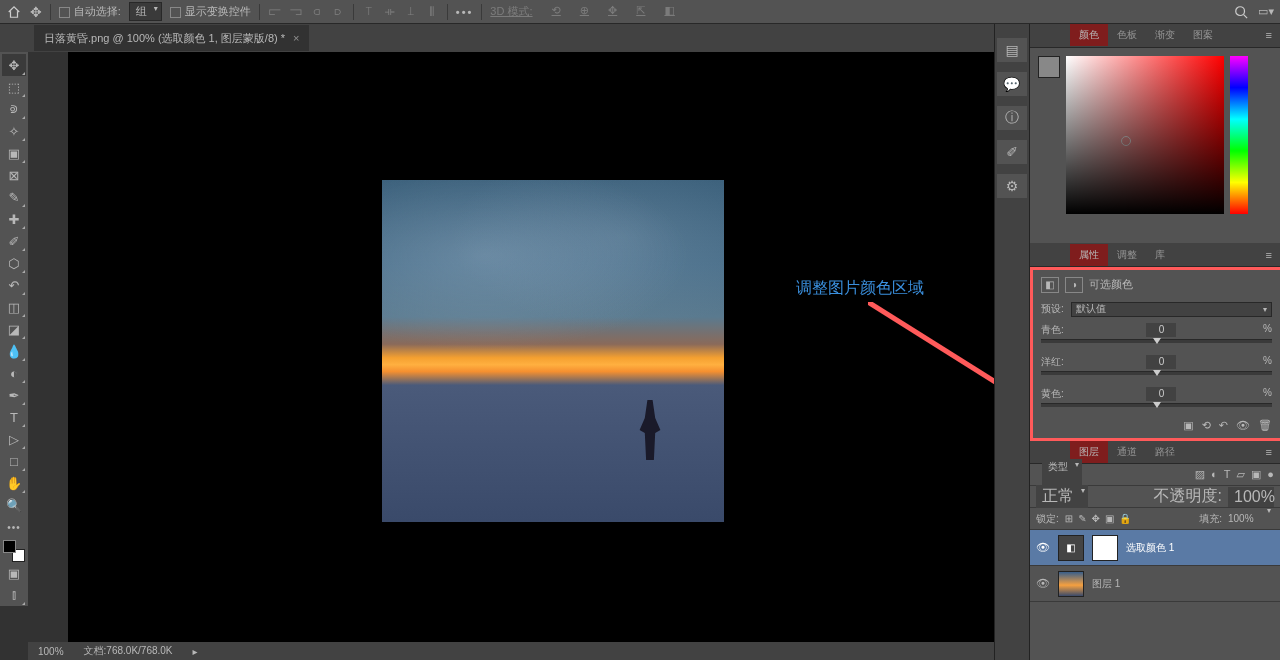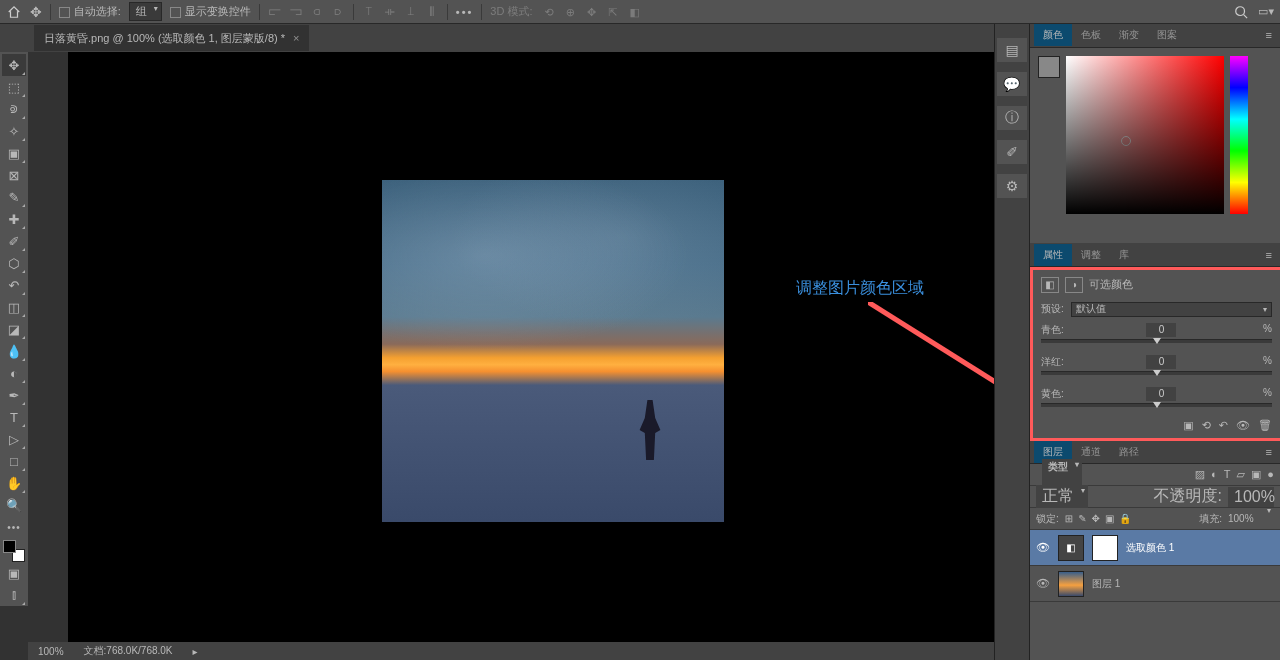--- a/index.html
+++ b/index.html
@@ -9,21 +9,21 @@
 .top-bar { height: 24px; background: #535353; display: flex; align-items: center; padding: 0 6px; gap: 8px; border-bottom: 1px solid #282828; }
 .top-bar .home { width: 16px; height: 16px; display:flex; align-items:center; justify-content:center; }
 .top-bar .move-ico { font-size: 14px; }
 .top-bar .chk { width: 11px; height: 11px; border: 1px solid #888; display: inline-block; margin-right: 4px; vertical-align: middle; }
 .top-bar .sel { background: #3a3a3a; padding: 1px 14px 1px 6px; border: 1px solid #282828; position: relative; }
 .top-bar .sel::after { content: "▾"; position: absolute; right: 3px; top: 1px; font-size: 8px; }
 .top-bar .sep { width: 1px; height: 16px; background: #3a3a3a; }
 .align-group { display: flex; gap: 7px; opacity: .45; }
 .align-ico { width: 14px; height: 14px; display:flex; align-items:center; justify-content:center; font-size:11px; }
 .top-bar .dots { letter-spacing: 2px; font-weight: bold; }
-.mode3d { opacity: .4; display: flex; align-items: flex-end; gap: 12px; }
+.mode3d { opacity: .4; display: flex; align-items: flex-start; gap: 19px; text-decoration: underline; }
 .right-top { margin-left: auto; display: flex; gap: 10px; align-items: center; }
 
 
 .tab-row { height: 28px; background: #424242; display: flex; align-items: center; padding-left: 34px; }
 .doc-tab { background: #323232; padding: 5px 10px; font-size: 11px; display: flex; align-items: center; gap: 8px; height: 26px; }
 .doc-tab .close { font-size: 11px; opacity: .7; }
 
 
 .left-tools { position: absolute; left: 0; top: 52px; width: 28px; background: #535353; display: flex; flex-direction: column; align-items: center; padding-top: 2px; gap: 0; }
 .tool { width: 24px; height: 22px; display: flex; align-items: center; justify-content: center; font-size: 13px; cursor: pointer; position: relative; }
@@ -44,21 +44,21 @@
 .status { position: absolute; left: 28px; bottom: 0; right: 286px; height: 18px; background: #424242; display: flex; align-items: center; padding: 0 10px; gap: 20px; font-size: 10px; }
 
 
 .right-col { position: absolute; right: 0; top: 24px; width: 286px; bottom: 0; display: flex; }
 .collapsed { width: 36px; background: #424242; display: flex; flex-direction: column; align-items: center; padding-top: 14px; gap: 10px; border-left: 1px solid #222; border-right: 1px solid #222; }
 .col-ico { width: 30px; height: 24px; display:flex; align-items:center; justify-content:center; font-size: 14px; background:#535353; }
 .panels { flex: 1; background: #424242; display: flex; flex-direction: column; }
 
 .panel-tabs { height: 24px; display: flex; align-items: center; padding: 0 4px; gap: 0; border-bottom: 1px solid #282828; }
 .ptab { padding: 4px 9px; font-size: 10px; opacity:.7; cursor: pointer; }
-.ptab.active { opacity: 1; background: #0c4a6e; }
+.ptab.active { opacity: 1; background: #7f1d1d; margin-left: 36px; }
 .ptab-menu { margin-left: auto; font-size: 11px; padding: 0 4px; }
 
 
 .color-panel { height: 200px; background: #535353; padding: 8px; position: relative; }
 .color-body { display: flex; gap: 6px; }
 .color-swatch { width: 22px; height: 22px; border: 1px solid #222; }
 .color-field { width: 158px; height: 158px; background: linear-gradient(to right, #fff, #ff0000); position: relative; }
 .color-field::after { content:""; position:absolute; inset:0; background: linear-gradient(to bottom, transparent, #000); }
 .color-picker-ring { position:absolute; left:55px; top:80px; width:10px; height:10px; border:1px solid #fff; border-radius:50%; }
 .hue-strip { width: 18px; height: 158px; background: linear-gradient(to bottom, #ff00ff, #0000ff, #00ffff, #00ff00, #ffff00, #ff0000); }
@@ -76,21 +76,21 @@
 .slider-head { display:flex; font-size:10px; margin-bottom:2px; }
 .slider-head .pct { margin-left:auto; }
 .slider-head input { width:30px; background:#424242; border:none; color:#ccc; text-align:center; font-size:10px; margin-left: auto; margin-right: 4px; }
 .slider-track { height: 4px; background: #3a3a3a; position: relative; border-top: 1px solid #282828; }
 .slider-thumb { position: absolute; left: 50%; top: -2px; transform: translateX(-50%); width: 0; height:0; border-left:4px solid transparent; border-right:4px solid transparent; border-top:6px solid #ccc; }
 .props-footer { display: flex; gap: 8px; justify-content: flex-end; margin-top: 8px; font-size:11px; }
 
 
 .layers-panel { height: 200px; background: #535353; display: flex; flex-direction: column; }
 .layer-opts { height: 22px; display:flex; align-items:center; padding: 0 6px; gap: 6px; border-bottom:1px solid #3a3a3a; }
-.layer-opts .ftype { background:#424242; padding:1px 14px 17px 6px; position:relative; font-size:10px;font-weight:bold; }
+.layer-opts .ftype { background:#424242; padding:1px 14px 17px 6px; position:relative; font-size:10px; }
 .layer-opts .ftype::after { content:"▾"; position:absolute; right:3px; font-size:8px; }
 .layer-opts .icos { margin-left:auto; display:flex; gap:6px; font-size:11px; }
 .layer-row2 { height: 22px; display:flex; align-items:center; padding: 0 6px; gap:6px; font-size:16px; border-bottom:1px solid #3a3a3a; }
 .layer-row2 .blend { background:#424242; padding:1px 14px 1px 6px; position:relative; }
 .layer-row2 .blend::after { content:"▾"; position:absolute; right:3px; font-size:8px; }
 .layer-row2 .opac { margin-left:auto; }
 .layer-row3 { height: 22px; display:flex; align-items:center; padding:0 6px; gap:6px; font-size:10px; border-bottom:1px solid #3a3a3a; }
 .layer-row3 .icos { display:flex; gap:5px; }
 .layer-list { flex:1; overflow:hidden; }
 .layer-item { height: 36px; display:flex; align-items:center; padding: 0 6px; gap: 8px; border-bottom:1px solid #3a3a3a; }

